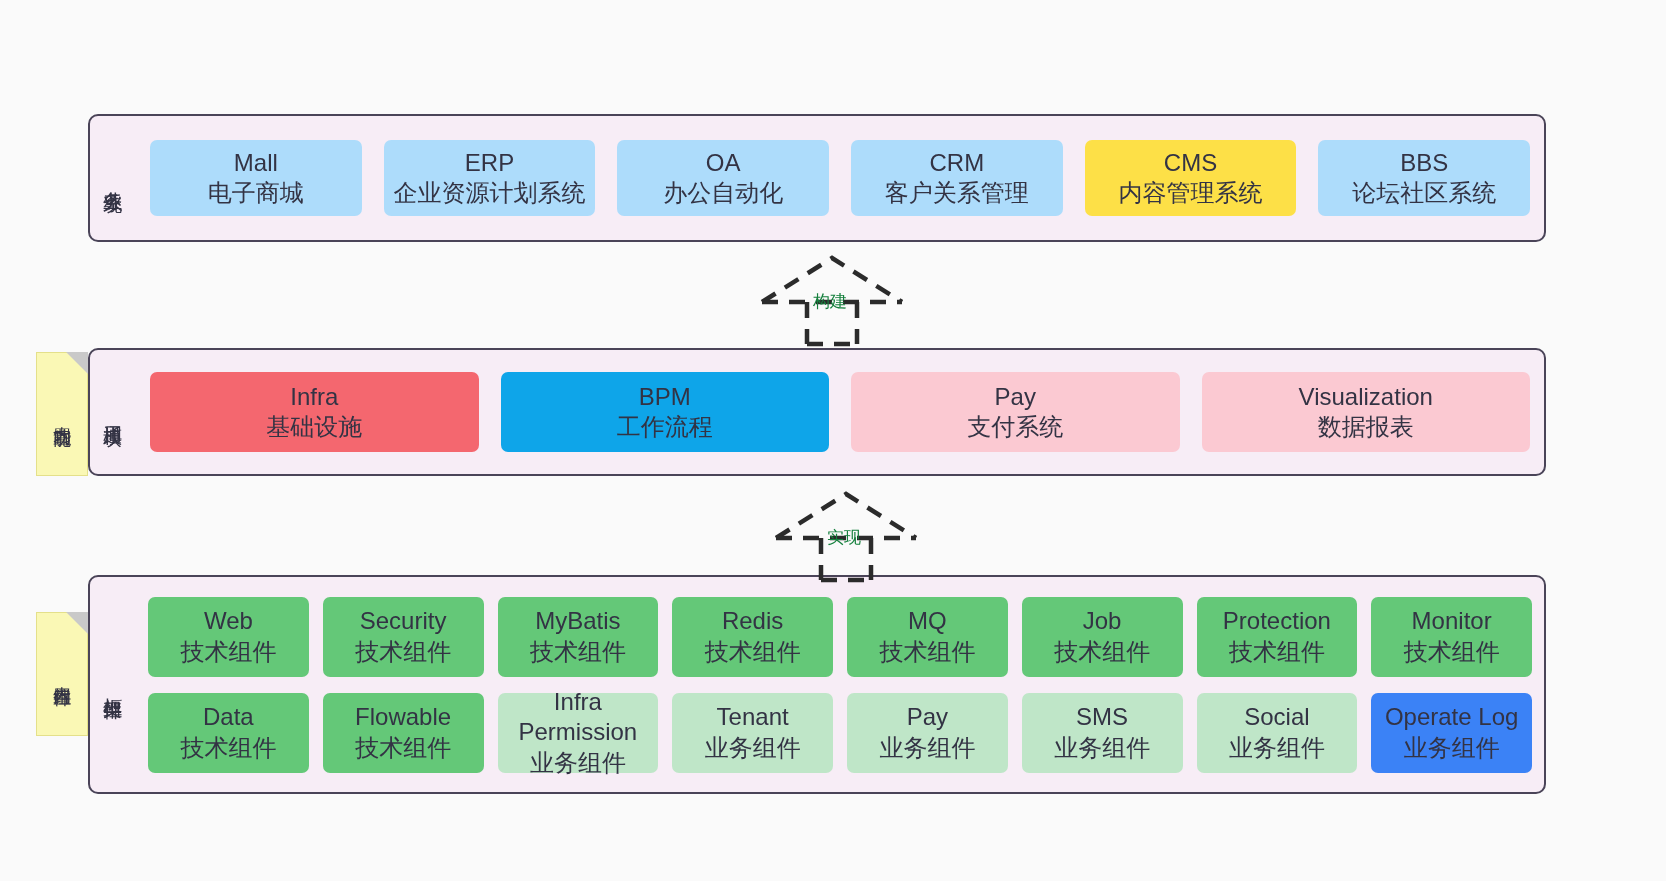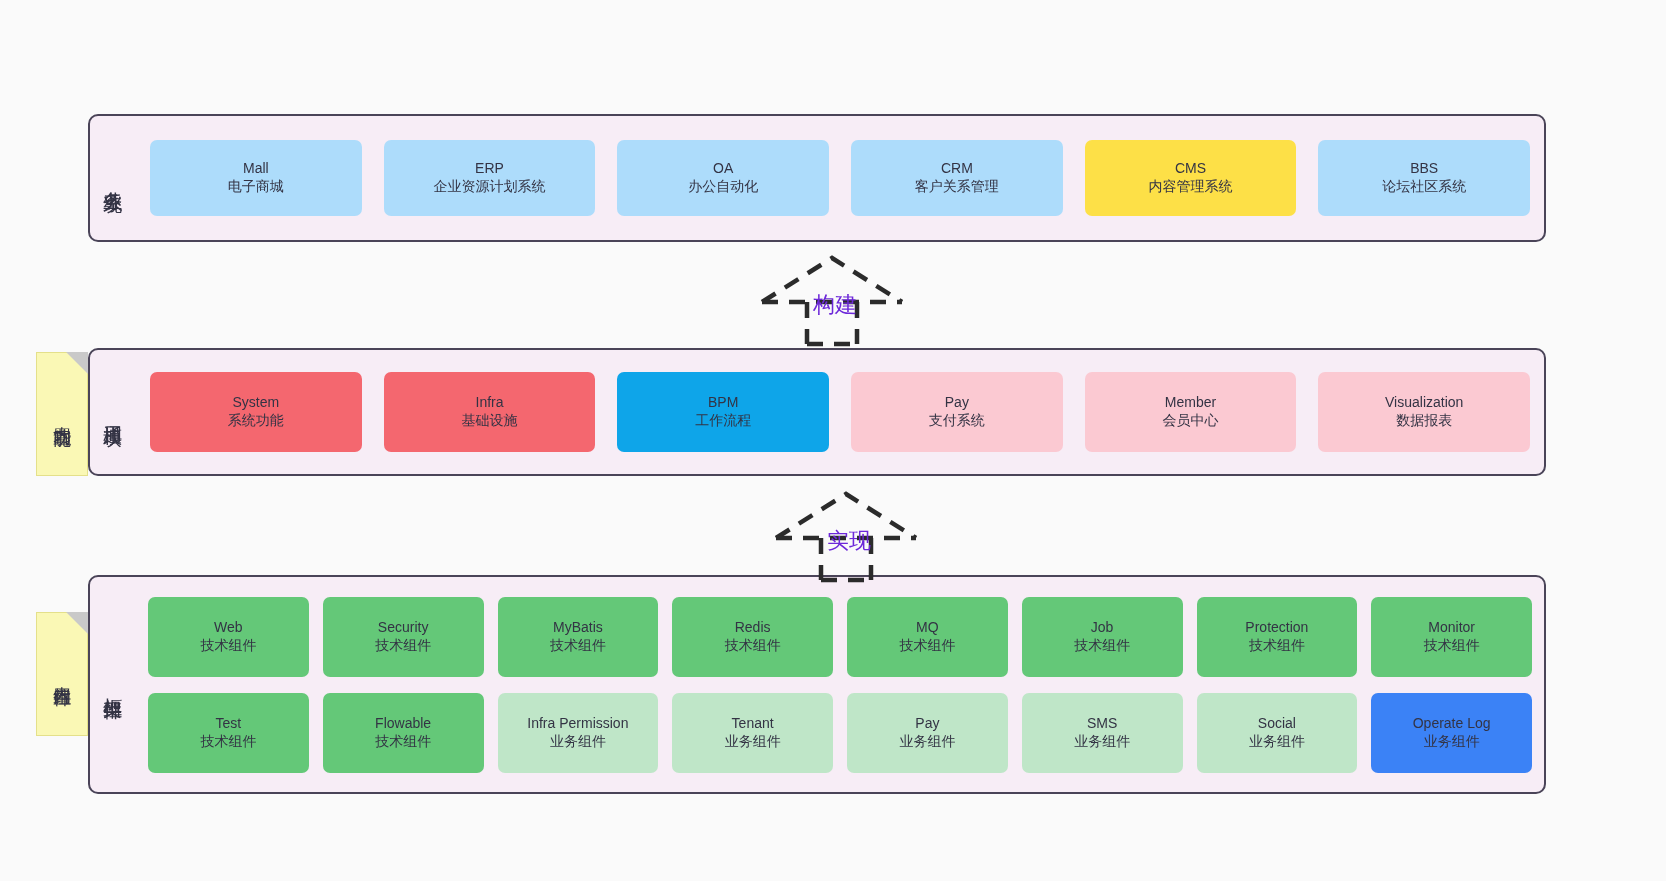--- a/index.html
+++ b/index.html
@@ -52,21 +52,21 @@
   }
   .card {
     flex: 1 1 0;
     border-radius: 7px;
     display: flex;
     flex-direction: column;
     align-items: center;
     justify-content: center;
     text-align: center;
     line-height: 1.26;
-    font-size: 14px;
+    font-size: 24px;
     color: #333344;
     padding: 4px 6px;
   }
   .card .en { white-space: normal; }
   .card .cn { white-space: nowrap; }
 
   
   #layer-business { left: 88px; top: 114px; width: 1458px; height: 128px; }
   #layer-business .card { height: 76px; }
 
@@ -105,22 +105,22 @@
     border-top: 22px solid #C9C9C9;
   }
   #note-modules { left: 36px; top: 352px; height: 124px; }
   #note-framework { left: 36px; top: 612px; height: 124px; }
 
   
   .arrow { position: absolute; z-index: 2; }
   .arrow svg { display: block; overflow: visible; }
   .arrow-label {
     position: absolute;
-    font-size: 22px;
-    color: #6d28d9;
+    font-size: 17px;
+    color: #15803d;
     background: transparent;
     white-space: nowrap;
   }
   #arrow-build { left: 752px; top: 254px; width: 160px; height: 90px; }
   #arrow-build .arrow-label { left: 61px; top: 36px; }
   #arrow-impl { left: 766px; top: 490px; width: 160px; height: 90px; }
   #arrow-impl .arrow-label { left: 61px; top: 36px; }
 </style>
 </head>
 <body>
@@ -170,38 +170,30 @@
 
   <div class="note" id="note-modules">
     <span>内置功能</span>
   </div>
 
   <div class="layer" id="layer-modules">
     <div class="layer-title">通用模块</div>
     <div class="layer-body">
       <div class="row">
         <div class="card" style="background:#F4676F">
-          <span class="en">System</span>
-          <span class="cn">系统功能</span>
-        </div>
-        <div class="card" style="background:#F4676F">
           <span class="en">Infra</span>
           <span class="cn">基础设施</span>
         </div>
         <div class="card" style="background:#0ea5e9">
           <span class="en">BPM</span>
           <span class="cn">工作流程</span>
         </div>
         <div class="card" style="background:#FBC9D2">
           <span class="en">Pay</span>
           <span class="cn">支付系统</span>
-        </div>
-        <div class="card" style="background:#FBC9D2">
-          <span class="en">Member</span>
-          <span class="cn">会员中心</span>
         </div>
         <div class="card" style="background:#FBC9D2">
           <span class="en">Visualization</span>
           <span class="cn">数据报表</span>
         </div>
       </div>
     </div>
   </div>
 
   <div class="arrow" id="arrow-impl">
@@ -251,21 +243,21 @@
           <span class="cn">技术组件</span>
         </div>
         <div class="card" style="background:#64C878">
           <span class="en">Monitor</span>
           <span class="cn">技术组件</span>
         </div>
       </div>
 
       <div class="row">
         <div class="card" style="background:#64C878">
-          <span class="en">Test</span>
+          <span class="en">Data</span>
           <span class="cn">技术组件</span>
         </div>
         <div class="card" style="background:#64C878">
           <span class="en">Flowable</span>
           <span class="cn">技术组件</span>
         </div>
         <div class="card" style="background:#BFE6C8">
           <span class="en">Infra Permission</span>
           <span class="cn">业务组件</span>
         </div>

